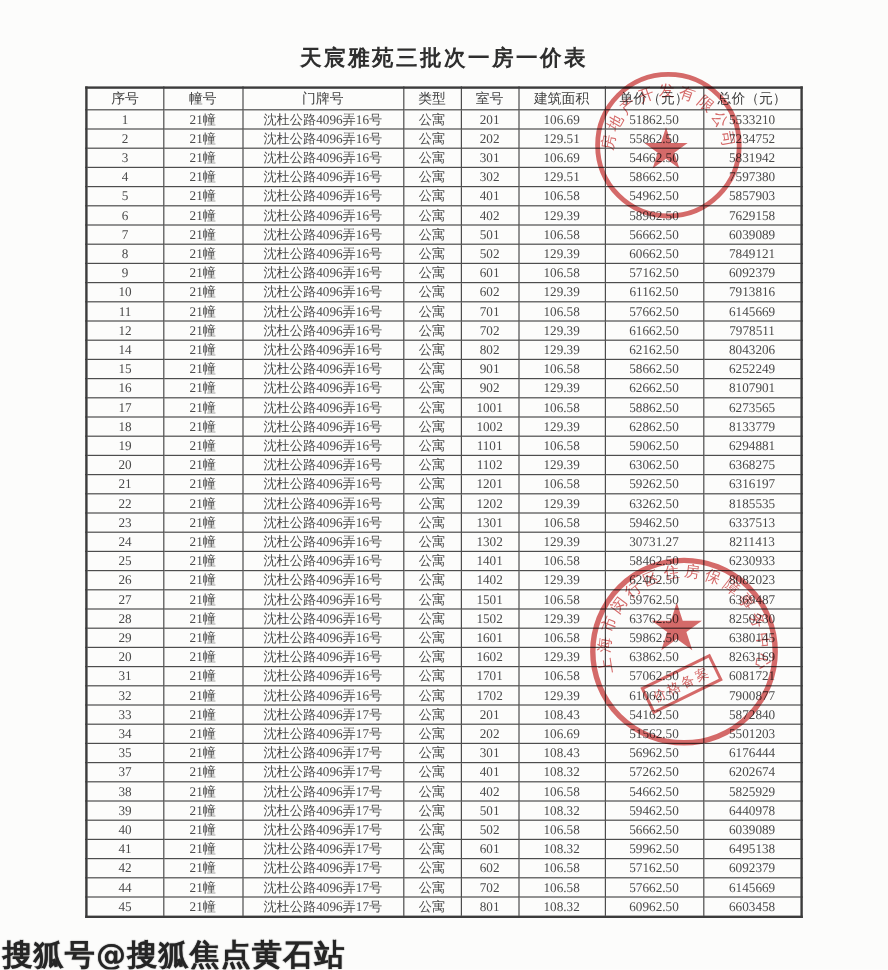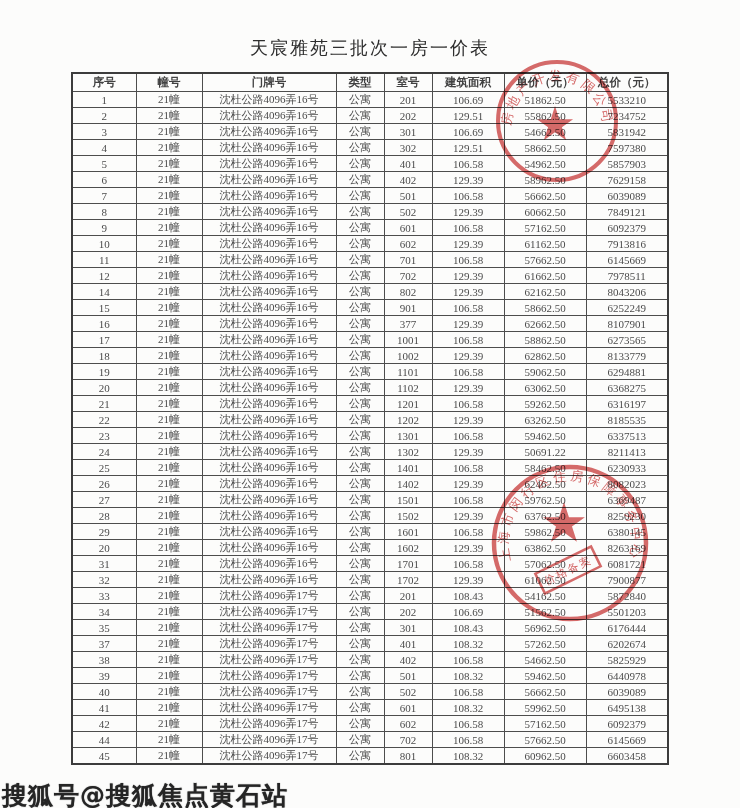--- a/index.html
+++ b/index.html
@@ -3,36 +3,36 @@
 <meta charset="utf-8">
 <style>
   html,body{margin:0;padding:0;}
   body{
     width:740px;height:808px;position:relative;overflow:hidden;
     background:#fcfcfb;
     font-family:"Liberation Serif","DejaVu Serif",serif;
   }
   .page-title{
     position:absolute;top:36px;left:0;width:740px;
-    text-align:center;font-size:18px;font-weight:normal;color:#2e2e2e;
+    text-align:center;font-size:18px;font-weight:bold;color:#2e2e2e;
     letter-spacing:2px;
   }
   table.price-table{
     position:absolute;left:71px;top:72px;
     border-collapse:collapse;table-layout:fixed;
     background:transparent;
   }
   .price-table th,.price-table td{
     border:1px solid #4d4d4d;
     text-align:center;vertical-align:middle;
     padding:0;overflow:hidden;white-space:nowrap;
     color:#4b4b4b;
   }
   .price-table{border:2px solid #3c3c3c;}
-  .price-table th{height:17px;font-size:11.5px;font-weight:bold;color:#414141;margin-top:31px;}
+  .price-table th{height:17px;font-size:11.5px;font-weight:normal;color:#414141;margin-top:31px;}
   .price-table td{height:14.1px;font-size:11px;}
   .seal{position:absolute;mix-blend-mode:multiply;opacity:.82;pointer-events:none;}
   .seal-top{left:482px;top:46px;}
   .seal-mid{left:478px;top:451px;}
   .watermark{
     position:absolute;left:2px;top:779px;
     font-family:"DejaVu Sans","Liberation Sans",sans-serif;
     font-weight:bold;font-size:25px;color:#151515;
     letter-spacing:1px;opacity:.93;
     text-shadow:0 0 1px #333;
@@ -206,21 +206,21 @@
         <td>901</td>
         <td>106.58</td>
         <td>58662.50</td>
         <td>6252249</td>
       </tr>
       <tr>
         <td>16</td>
         <td>21幢</td>
         <td>沈杜公路4096弄16号</td>
         <td>公寓</td>
-        <td>377</td>
+        <td>902</td>
         <td>129.39</td>
         <td>62662.50</td>
         <td>8107901</td>
       </tr>
       <tr>
         <td>17</td>
         <td>21幢</td>
         <td>沈杜公路4096弄16号</td>
         <td>公寓</td>
         <td>1001</td>
@@ -288,21 +288,21 @@
         <td>59462.50</td>
         <td>6337513</td>
       </tr>
       <tr>
         <td>24</td>
         <td>21幢</td>
         <td>沈杜公路4096弄16号</td>
         <td>公寓</td>
         <td>1302</td>
         <td>129.39</td>
-        <td>50691.22</td>
+        <td>30731.27</td>
         <td>8211413</td>
       </tr>
       <tr>
         <td>25</td>
         <td>21幢</td>
         <td>沈杜公路4096弄16号</td>
         <td>公寓</td>
         <td>1401</td>
         <td>106.58</td>
         <td>58462.50</td>

